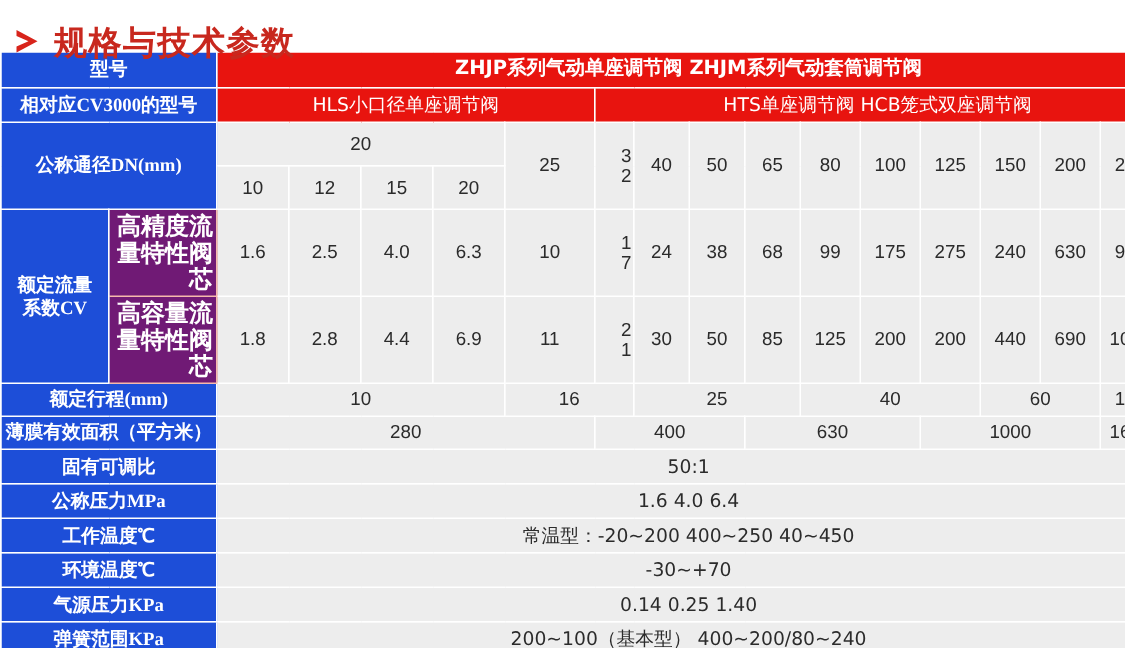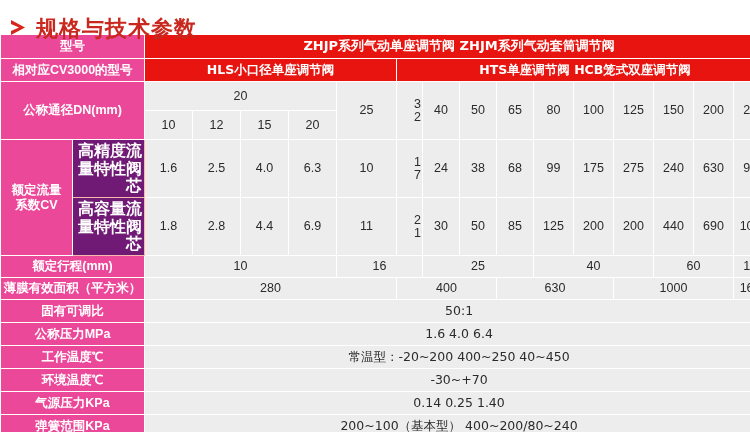--- a/index.html
+++ b/index.html
@@ -65,23 +65,23 @@
     padding: 0 2px;
     text-align: center;
     vertical-align: middle;
     font-size: 12px;
     line-height: 1.15;
     height: 22px;
     box-sizing: border-box;
   }
   
   td.lbl {
-    background: #ec4899;
+    background: #1d4ed8;
     color: #ffffff;
-    font-family: Liberation Sans, sans-serif;
+    font-family: Liberation Serif, serif;
     font-weight: bold;
     font-size: 12.5px;
     border-color: #ffffff;
   }
   td.lbl-sub {
     background: #701a75;
     color: #ffffff;
     font-family: "DejaVu Sans", "Liberation Sans", sans-serif;
     font-weight: bold;
     font-size: 16px;
@@ -94,21 +94,21 @@
     color: #ffffff;
     font-family: "DejaVu Sans", "Liberation Sans", sans-serif;
     font-weight: bold;
     font-size: 13px;
     height: 24px;
   }
   td.hdr2 {
     background: #e8140f;
     color: #ffffff;
     font-family: "DejaVu Sans", "Liberation Sans", sans-serif;
-    font-weight: bold;
+    font-weight: normal;
     font-size: 12.5px;
     height: 23px;
   }
   
   td.val {
     background: #ededed;
     color: #2b2b2b;
     font-family: "Liberation Sans", sans-serif;
     font-size: 12.5px;
     border-color: #ffffff;

